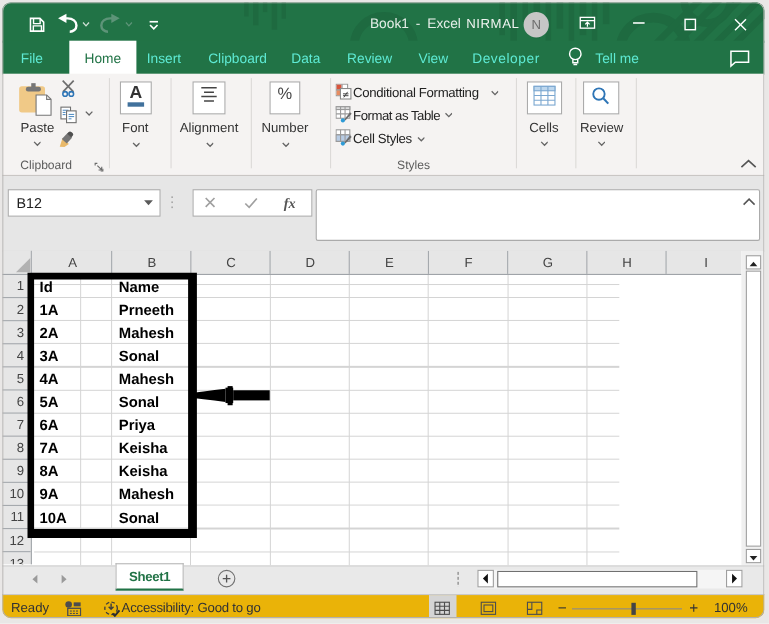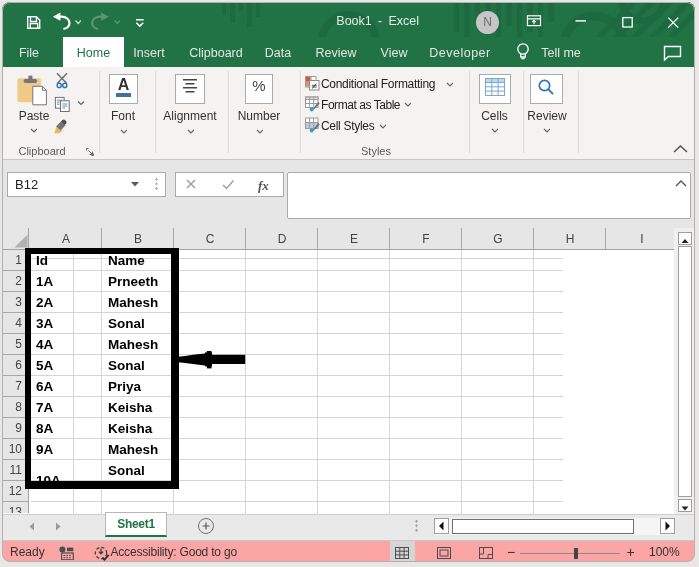--- a/index.html
+++ b/index.html
@@ -4,21 +4,21 @@
 <style>
   * { margin:0; padding:0; box-sizing:border-box; }
   html,body { width:699px; height:567px; overflow:hidden; }
   body { background:#e9e7e6; font-family:"Liberation Sans", sans-serif; position:relative; }
   #win { position:absolute; left:2px; top:2px; width:693px; height:560px;
          border-radius:8px; overflow:hidden; background:#fff; }
   .abs { position:absolute; }
   
   #titlebar { left:0; top:0; width:693px; height:37px; background:#217346; }
   #tabrow { left:0; top:35px; width:693px; height:31px; background:#217346; }
-  .tab { position:absolute; top:0; height:31px; line-height:32px; color:#e5e5e5; font-size:12.5px; text-align:center; }
+  .tab { position:absolute; top:0; height:31px; line-height:32px; color:#5eead4; font-size:12.5px; text-align:center; }
   
   #ribbon { left:0; top:65px; width:693px; height:93px; background:#f5f3f2; border-bottom:1px solid #c9c6c4; }
   .rsep { position:absolute; top:4px; width:1px; height:82px; background:#dcdad8; }
   .rlabel { position:absolute; font-size:11px; color:#5c5c5c; text-align:center; }
   .bigbtn { position:absolute; width:30px; height:30px; background:#fff; border:1px solid #ababab; }
   .chev { position:absolute; width:7px; height:7px; }
   
   #fbar { left:0; top:158px; width:693px; height:69px; background:#e6e6e6; border-bottom:1px solid #bfbfbf; }
   
   #grid { left:0; top:226px; width:693px; height:287.5px; background:#fff; }
@@ -28,21 +28,21 @@
   .rh { position:absolute; left:0; width:26px; height:21px; line-height:21px; text-align:right; padding-right:6px; font-size:12px; color:#444; border-bottom:1px solid #a5a9ad; }
   #cells { position:absolute; left:29px; top:22px; width:532px; height:263.5px; overflow:hidden;
     background-image:
       repeating-linear-gradient(to right, #d4d4d4 0px, #d4d4d4 1px, transparent 1px, transparent 72px),
       repeating-linear-gradient(to bottom, #d4d4d4 0px, #d4d4d4 1px, transparent 1px, transparent 21px);
     background-position: 70px 0px, 0px 20px;
   }
   .cell { position:absolute; font-size:13.5px; font-weight:bold; color:#000; line-height:21px; white-space:nowrap; }
   
   #sheetbar { left:0; top:511.5px; width:693px; height:26.5px; background:#e9e9e9; border-top:1px solid #cfcfcf;}
-  #statusbar { left:0; top:538px; width:693px; height:24px; background:#fca5a5; border-top:1px solid #c9c9c9; }
+  #statusbar { left:0; top:538px; width:693px; height:24px; background:#eab308; border-top:1px solid #c9c9c9; }
 </style>
 </head>
 <body>
 <div id="win">
   <div class="abs" id="titlebar">
     <svg width="693" height="37" style="position:absolute;left:0;top:0">
       <g fill="#1e6a40">
         <rect x="220" y="0" width="4" height="13"></rect>
           <rect x="228" y="0" width="5" height="21"></rect>
         <rect x="237" y="0" width="4" height="9"></rect>
@@ -83,20 +83,21 @@
       <path d="M73.5,18.5 l2.7,3 l2.7,-3" fill="none" stroke="#cfe0d5" stroke-width="1.2"></path>
 
       <path d="M106.8,14.7 L99.2,10.6 L99.2,18.8 z" fill="#5d9478"></path>
       <path d="M100.8,14.7 h-2.7 c-4.7,0 -8,2.7 -8,6.4 c0,3.5 3,5.7 6.1,5.7" fill="none" stroke="#5d9478" stroke-width="2.2"></path>
       <path d="M112.5,18.5 l2.7,3 l2.7,-3" fill="none" stroke="#5d9478" stroke-width="1.2"></path>
 
       <rect x="134" y="17" width="7.6" height="1.5" fill="#ffffff"></rect>
       <path d="M134.4,20.7 l3.4,3.4 l3.4,-3.4" fill="none" stroke="#ffffff" stroke-width="1.5"></path>
     </svg>
     <div class="abs" style="left:293px;top:0;width:124px;height:37px;line-height:38px;color:#e4ede7;font-size:12.5px;text-align:right;">Book1 - Excel</div>
+    <div class="abs" style="left:417px;top:0;width:58px;height:37px;line-height:38px;color:#f0f4f1;font-size:12px;text-align:center;letter-spacing:.5px;">NIRMAL</div>
     <div class="abs" style="left:474px;top:8.5px;width:23px;height:23px;border-radius:50%;background:#c6c6c6;color:#6e6e6e;font-size:12px;text-align:center;line-height:23px;">N</div>
     <svg width="190" height="37" style="position:absolute;left:501px;top:0">
 
       <g fill="none" stroke="#ffffff" stroke-width="1.2">
         <rect x="24.5" y="13.8" width="13" height="9.8"></rect>
         <line x1="24.5" y1="16.8" x2="37.5" y2="16.8"></line>
       </g>
       <path d="M31,22.3 v-3.6 M29,20.2 l2,-2 l2,2" fill="none" stroke="#ffffff" stroke-width="1.1"></path>
 
       <rect x="72.5" y="18.2" width="10.5" height="1.4" fill="#ffffff"></rect>
@@ -288,21 +289,21 @@
     <div class="rlabel" style="left:517px;top:42px;width:56px;font-size:12px;color:#333;">Review</div>
     <svg class="chev" style="left:541px;top:60px" width="8" height="7">
         <path d="M1,2 l3,3 l3,-3" fill="none" stroke="#666" stroke-width="1.2"></path>
       </svg>
 
     <svg width="18" height="12" style="position:absolute;left:670px;top:76px">
         <path d="M2,9 l6.5,-6 l6.5,6" fill="none" stroke="#555" stroke-width="1.5"></path>
       </svg>
   </div>
   <div class="abs" id="fbar">
-    <div class="abs" style="left:5px;top:11.5px;width:159px;height:25px;background:#fff;border:1px solid #ababab;font-size:13px;color:#222;line-height:24px;padding-left:7px;">B12</div>
+    <div class="abs" style="left:5px;top:11.5px;width:139px;height:25px;background:#fff;border:1px solid #ababab;font-size:13px;color:#222;line-height:24px;padding-left:7px;">B12</div>
     <svg width="12" height="10" style="position:absolute;left:128px;top:19.5px">
         <path d="M1,2 l4,4.5 l4,-4.5 z" fill="#5a5a5a"></path>
       </svg>
     <div class="abs" style="left:153px;top:17px;width:3px;height:14px;background-image:radial-gradient(circle, #a9a9a9 1px, transparent 1.1px);background-size:3px 4.6px;"></div>
     <div class="abs" style="left:173px;top:11.5px;width:109px;height:25px;background:#fff;border:1px solid #ababab;"></div>
     <svg width="110" height="25" style="position:absolute;left:173px;top:11.5px">
       <g stroke="#a0a0a0" stroke-width="1.5" fill="none">
         <path d="M12,8 l8,8 m0,-8 l-8,8"></path>
         <path d="M48,13 l3.5,3.5 l7,-8"></path>
       </g>
@@ -349,21 +350,21 @@
       <div class="cell" style="left:5px;top:0px;">Id</div>
       <div class="cell" style="left:5px;top:21px;">1A</div>
       <div class="cell" style="left:5px;top:42px;">2A</div>
       <div class="cell" style="left:5px;top:63px;">3A</div>
       <div class="cell" style="left:5px;top:84px;">4A</div>
       <div class="cell" style="left:5px;top:105px;">5A</div>
       <div class="cell" style="left:5px;top:126px;">6A</div>
       <div class="cell" style="left:5px;top:147px;">7A</div>
       <div class="cell" style="left:5px;top:168px;">8A</div>
       <div class="cell" style="left:5px;top:189px;text-align:right;">9A</div>
-      <div class="cell" style="left:5px;top:220px;">10A</div>
+      <div class="cell" style="left:5px;top:210px;">10A</div>
       <div class="cell" style="left:77px;top:0px;">Name</div>
       <div class="cell" style="left:77px;top:21px;">Prneeth</div>
       <div class="cell" style="left:77px;top:42px;">Mahesh</div>
       <div class="cell" style="left:77px;top:63px;">Sonal</div>
       <div class="cell" style="left:77px;top:84px;">Mahesh</div>
       <div class="cell" style="left:77px;top:105px;">Sonal</div>
       <div class="cell" style="left:77px;top:126px;">Priya</div>
       <div class="cell" style="left:77px;top:147px;">Keisha</div>
       <div class="cell" style="left:77px;top:168px;">Keisha</div>
       <div class="cell" style="left:77px;top:189px;">Mahesh</div>

